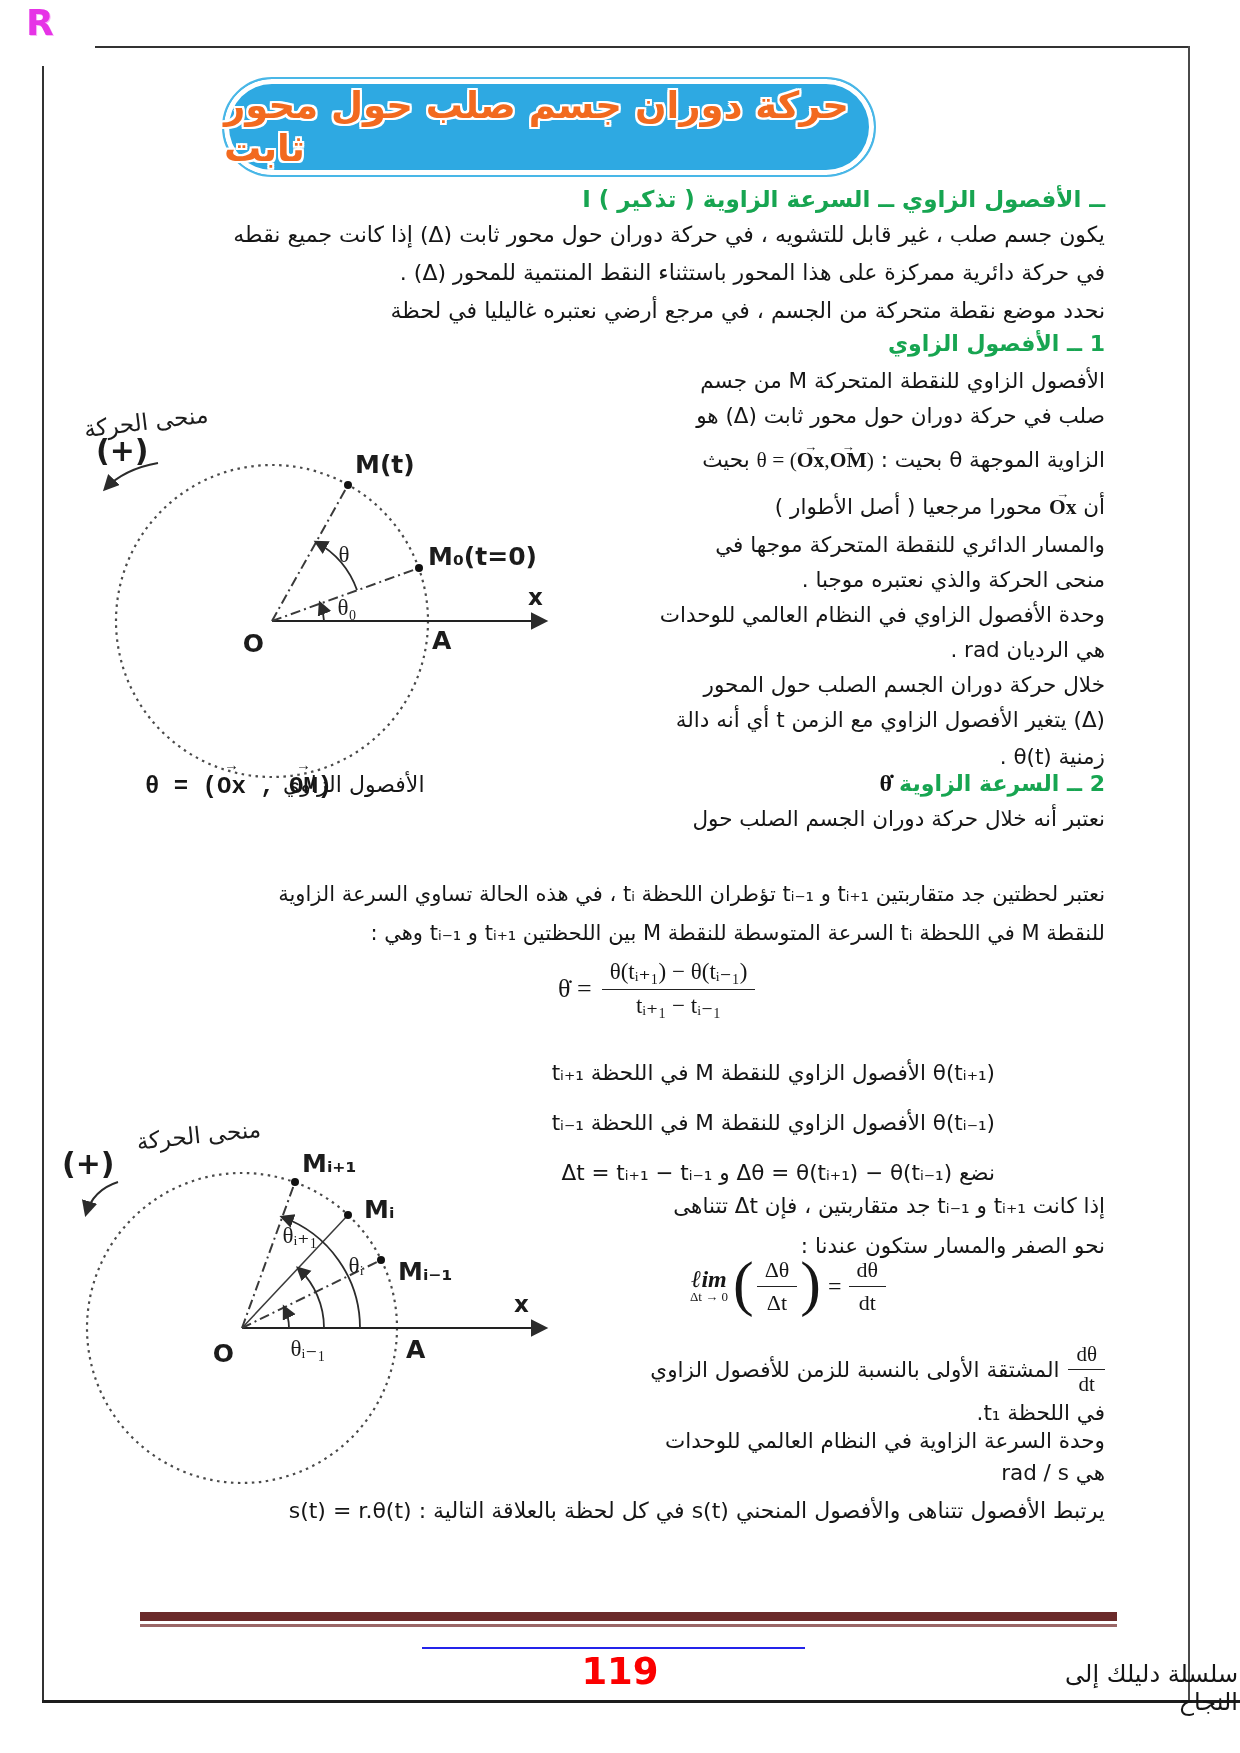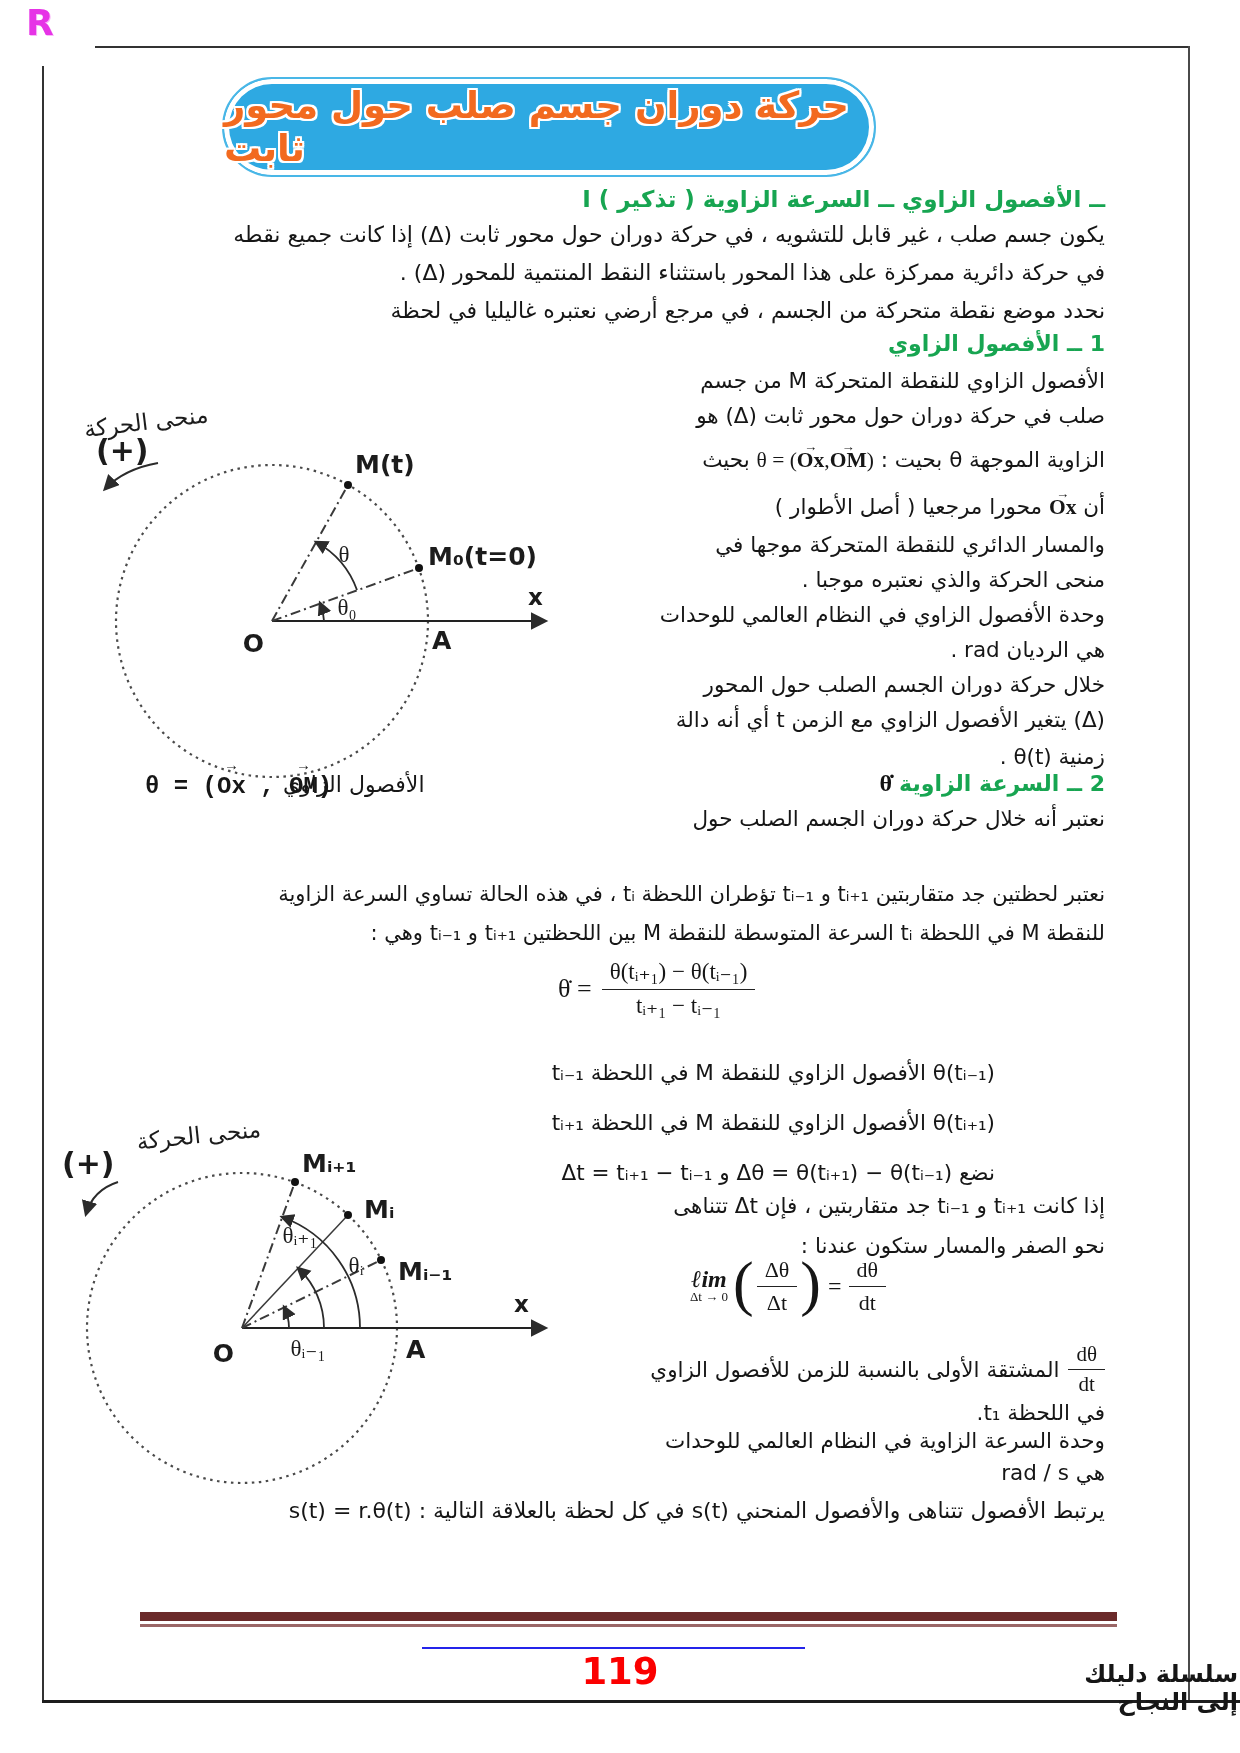--- a/index.html
+++ b/index.html
@@ -67,21 +67,21 @@
   svg .sgreek{font-size:23px;font-family:"Liberation Serif","DejaVu Serif","DejaVu Sans",serif;}
   svg .hand{font-size:23px;}
   svg .plus{font-weight:bold;font-size:30px;}
   .cap-formula{left:145px;top:770px;font-size:24px;font-weight:600;direction:ltr;font-family:Liberation Mono, monospace;}
   .cap-label{left:283px;top:772px;font-size:22px;}
   
   .maroon-bar{left:140px;top:1612px;width:977px;height:9px;background:#6B2A2A;}
   .maroon-thin{left:140px;top:1624px;width:977px;height:3px;background:#9A6666;}
   .blue-line{left:422px;top:1647px;width:383px;height:2px;background:#2424EA;}
   .page-num{left:555px;top:1650px;width:130px;text-align:center;font-size:37px;font-weight:bold;color:#FB0000;}
-  .footer-text{left:1058px;top:1660px;width:180px;font-size:24px;font-weight:bold;}
+  .footer-text{left:1058px;top:1660px;width:180px;font-size:24px;font-weight:normal;}
 </style>
 </head>
 <body>
 
 <div class="page">
 
   <div class="abs logo">R</div>
   <div class="abs rule top-rule"></div>
   <div class="abs rule frame-left"></div>
   <div class="abs frame-right"></div>
@@ -162,22 +162,22 @@
 
   <div class="abs formula f-avg serif">
     <span class="flhs">θ̇ =</span>
     <span class="frac">
       <span class="fn">θ(tᵢ₊₁) − θ(tᵢ₋₁)</span>
       <span class="fd">tᵢ₊₁ − tᵢ₋₁</span>
     </span>
   </div>
 
   <div class="abs rtl lines-ef">
+    <div>θ(tᵢ₊₁) الأفصول الزاوي للنقطة M في اللحظة tᵢ₊₁</div>
     <div>θ(tᵢ₋₁) الأفصول الزاوي للنقطة M في اللحظة tᵢ₋₁</div>
-    <div>θ(tᵢ₊₁) الأفصول الزاوي للنقطة M في اللحظة tᵢ₊₁</div>
     <div>نضع Δθ = θ(tᵢ₊₁) − θ(tᵢ₋₁) و Δt = tᵢ₊₁ − tᵢ₋₁</div>
   </div>
 
   <div class="abs rtl lines-gh">
     <div>إذا كانت tᵢ₊₁ و tᵢ₋₁ جد متقاربتين ، فإن Δt تتناهى</div>
     <div>نحو الصفر والمسار ستكون عندنا :</div>
   </div>
 
   <div class="abs formula f-lim serif">
     <span class="limop">

